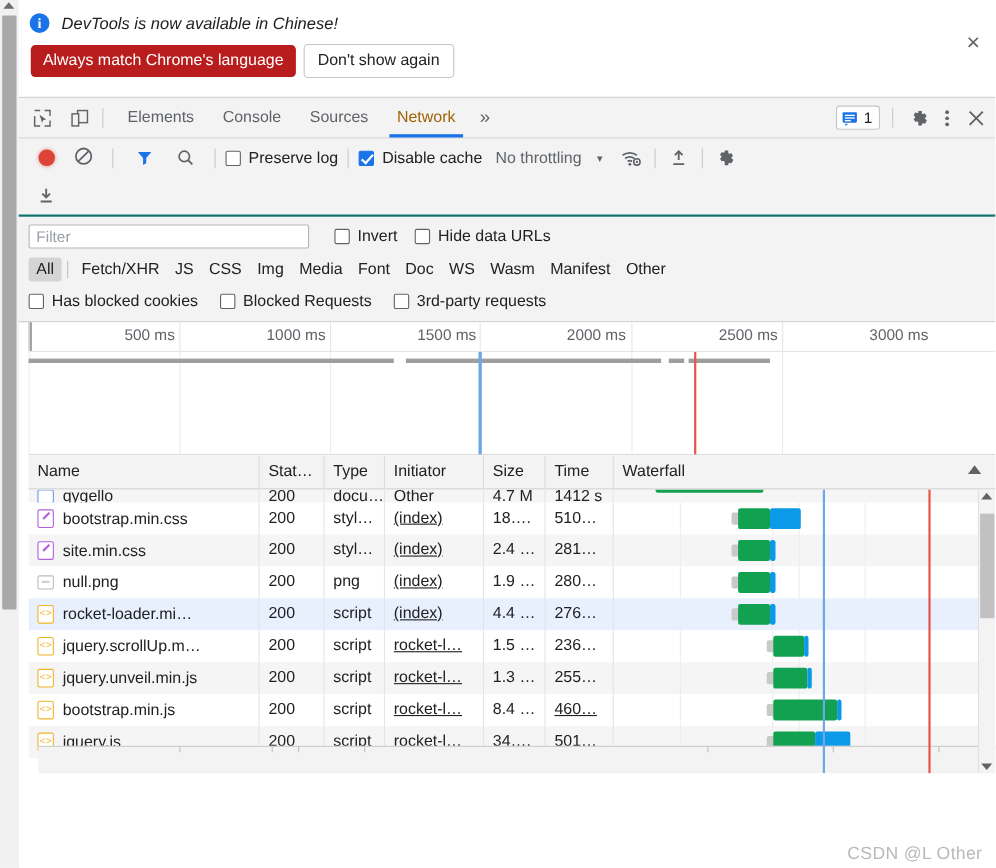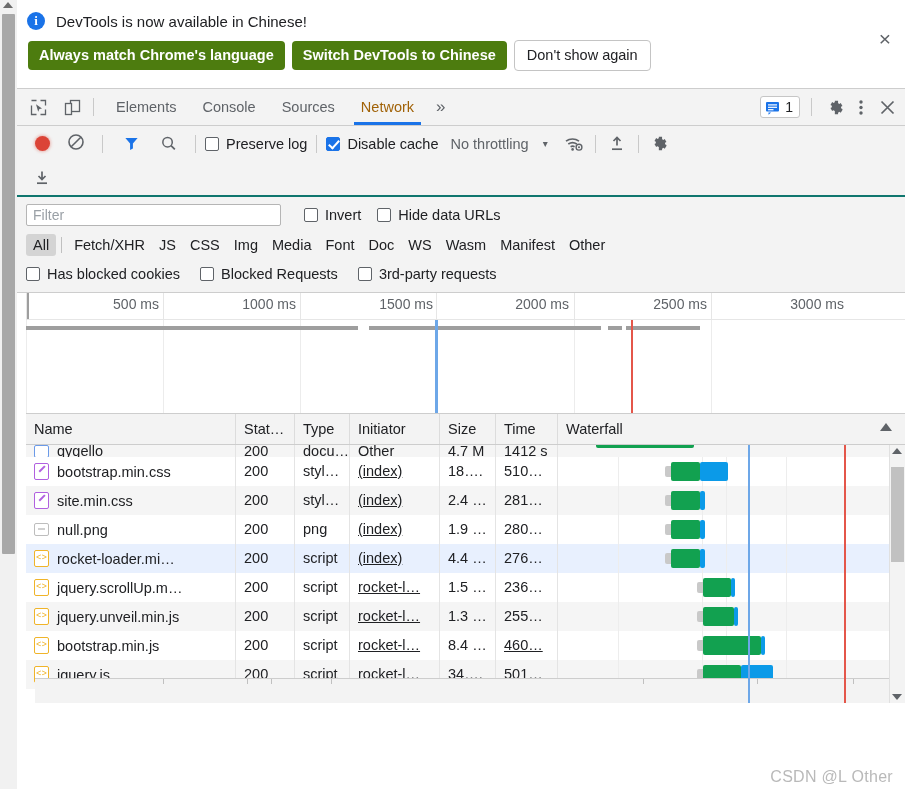--- a/index.html
+++ b/index.html
@@ -18,24 +18,24 @@
   .page-scroll .thumb{position:absolute;top:14px;left:2px;width:13px;height:540px;background:#a8a8a8;border-radius:1px;}
 
   
   .dt{position:absolute;left:17px;top:0;width:888px;height:789px;background:#fff;}
 
   
   .infobar{position:relative;height:88px;background:#fff;border-bottom:1px solid #cdcdcd;}
   .infobar-row1{display:flex;align-items:center;padding:8px 0 0 10px;height:26px;}
   .info-icon{width:18px;height:18px;border-radius:50%;background:#1a73e8;color:#fff;font-size:13px;font-weight:bold;
              display:flex;align-items:center;justify-content:center;font-family:"Liberation Serif",serif;flex:none;}
-  .infobar-msg{margin-left:11px;font-size:15px;color:#202124;}
+  .infobar-msg{margin-left:11px;font-size:15px;color:#202124;font-style:italic;}
   .infobar-row2{display:flex;align-items:center;padding:6px 0 0 11px;gap:7px;}
-  .btn-primary{background:#4d7c0f;color:#fff;border:none;border-radius:4px;padding:7px 11px;font-size:14.5px;
-    font-family:"Liberation Sans",sans-serif;font-weight:bold;cursor:pointer;white-space:nowrap;line-height:1;}
+  .btn-primary{background:#b91c1c;color:#fff;border:none;border-radius:4px;padding:7px 11px;font-size:14.5px;
+    font-family:"Liberation Sans",sans-serif;font-weight:normal;cursor:pointer;white-space:nowrap;line-height:1;}
   .btn-plain{background:#fff;color:#202124;border:1px solid #c4c4c4;border-radius:4px;padding:7px 12px;font-size:14.5px;
     font-family:"Liberation Sans",sans-serif;cursor:pointer;white-space:nowrap;line-height:1;}
   .infobar-close{position:absolute;right:14px;top:28px;font-size:21px;color:#5f6368;cursor:pointer;line-height:1;
     font-family:"Liberation Sans",sans-serif;}
 
   
   .tabbar{position:relative;height:36px;background:#f3f3f3;border-bottom:1px solid #cdcdcd;display:flex;align-items:center;}
   .tb-icons{display:flex;align-items:center;padding-left:9px;gap:10px;}
   .icon-btn{width:24px;height:24px;display:flex;align-items:center;justify-content:center;cursor:pointer;}
   .vsep{width:1px;height:18px;background:#c9c9c9;margin:0 9px;}
@@ -145,21 +145,20 @@
 
   <div class="dt">
 
     <div class="infobar">
       <div class="infobar-row1">
         <div class="info-icon">i</div>
         <div class="infobar-msg">DevTools is now available in Chinese!</div>
       </div>
       <div class="infobar-row2">
         <button class="btn-primary">Always match Chrome's language</button>
-        <button class="btn-primary">Switch DevTools to Chinese</button>
         <button class="btn-plain">Don't show again</button>
       </div>
       <div class="infobar-close">×</div>
     </div>
 
     <div class="tabbar">
       <div class="tb-icons">
         <div class="icon-btn">
           <svg width="17" height="17" viewBox="0 0 17 17">
             <path d="M1.5 1.5h5M10.5 1.5h5v5M15.5 10.5v5h-5M6.5 15.5h-5v-5M1.5 6.5v4" stroke="#5f6368" stroke-width="1.3" fill="none"></path>

